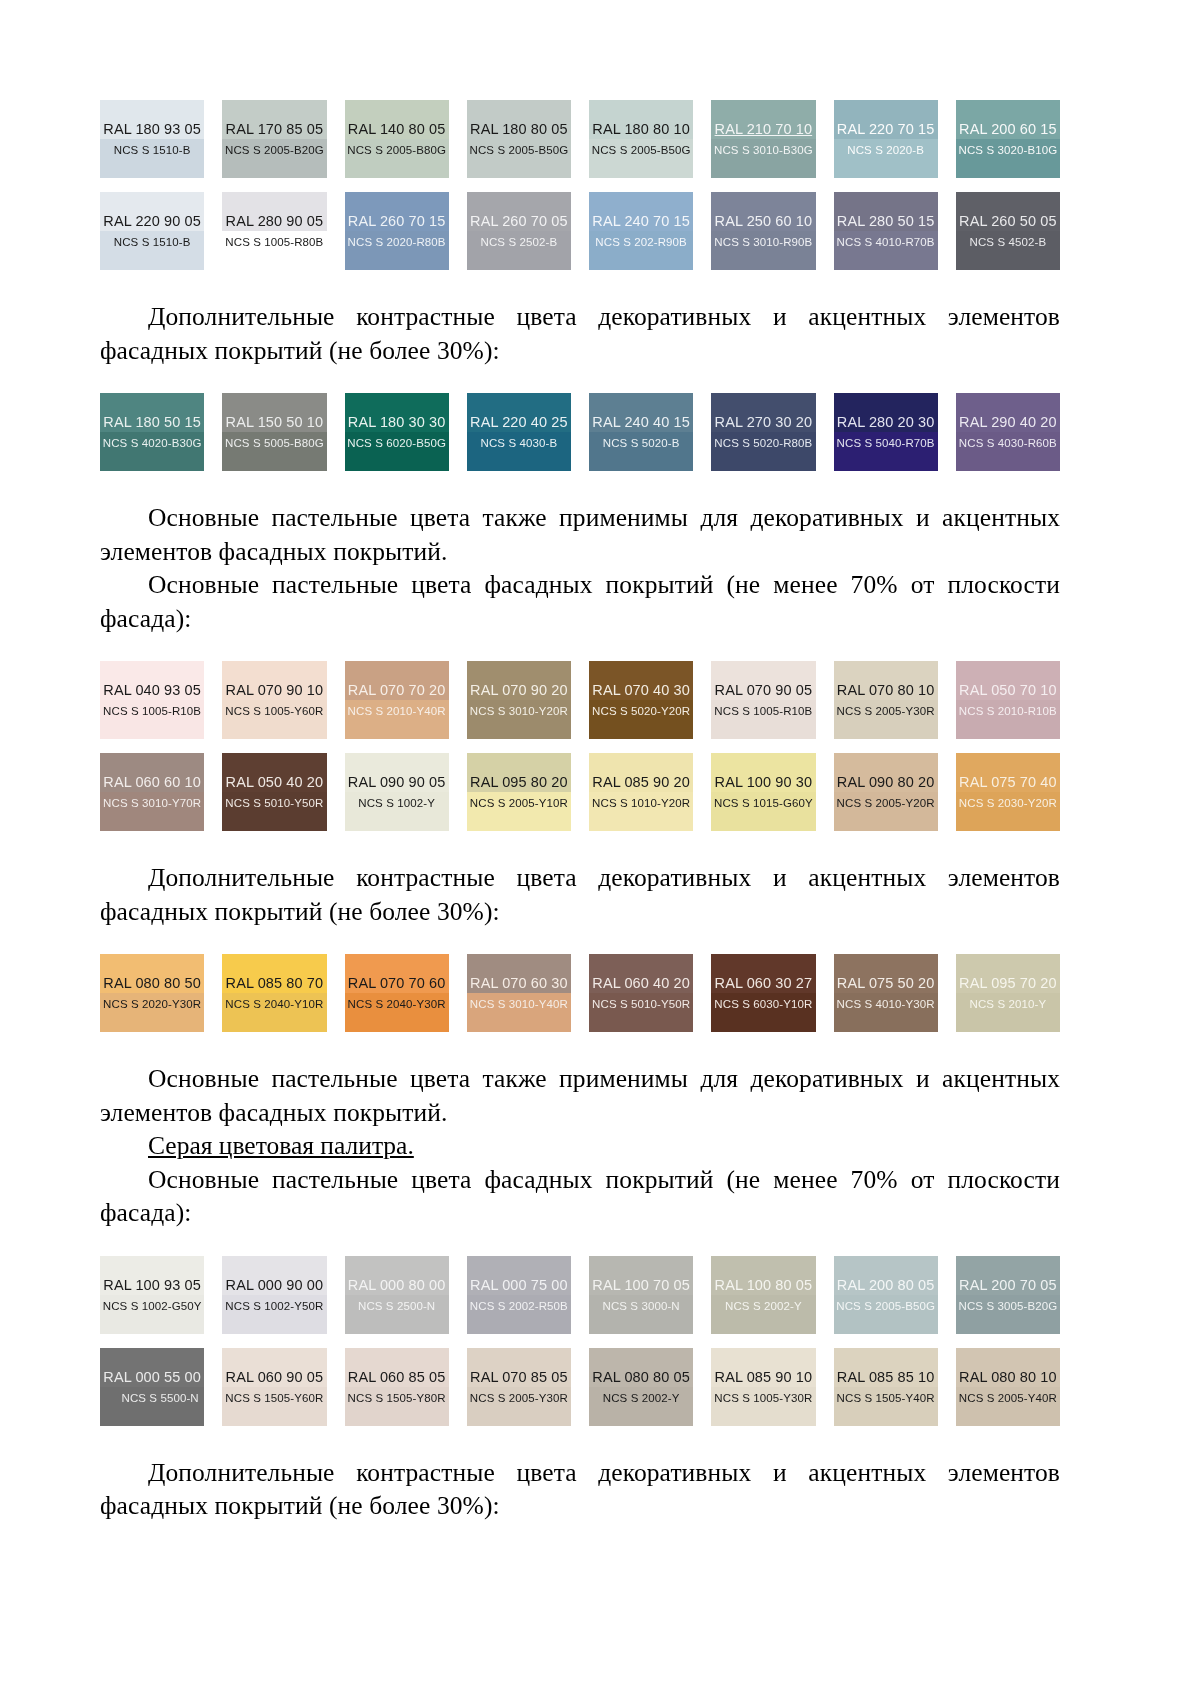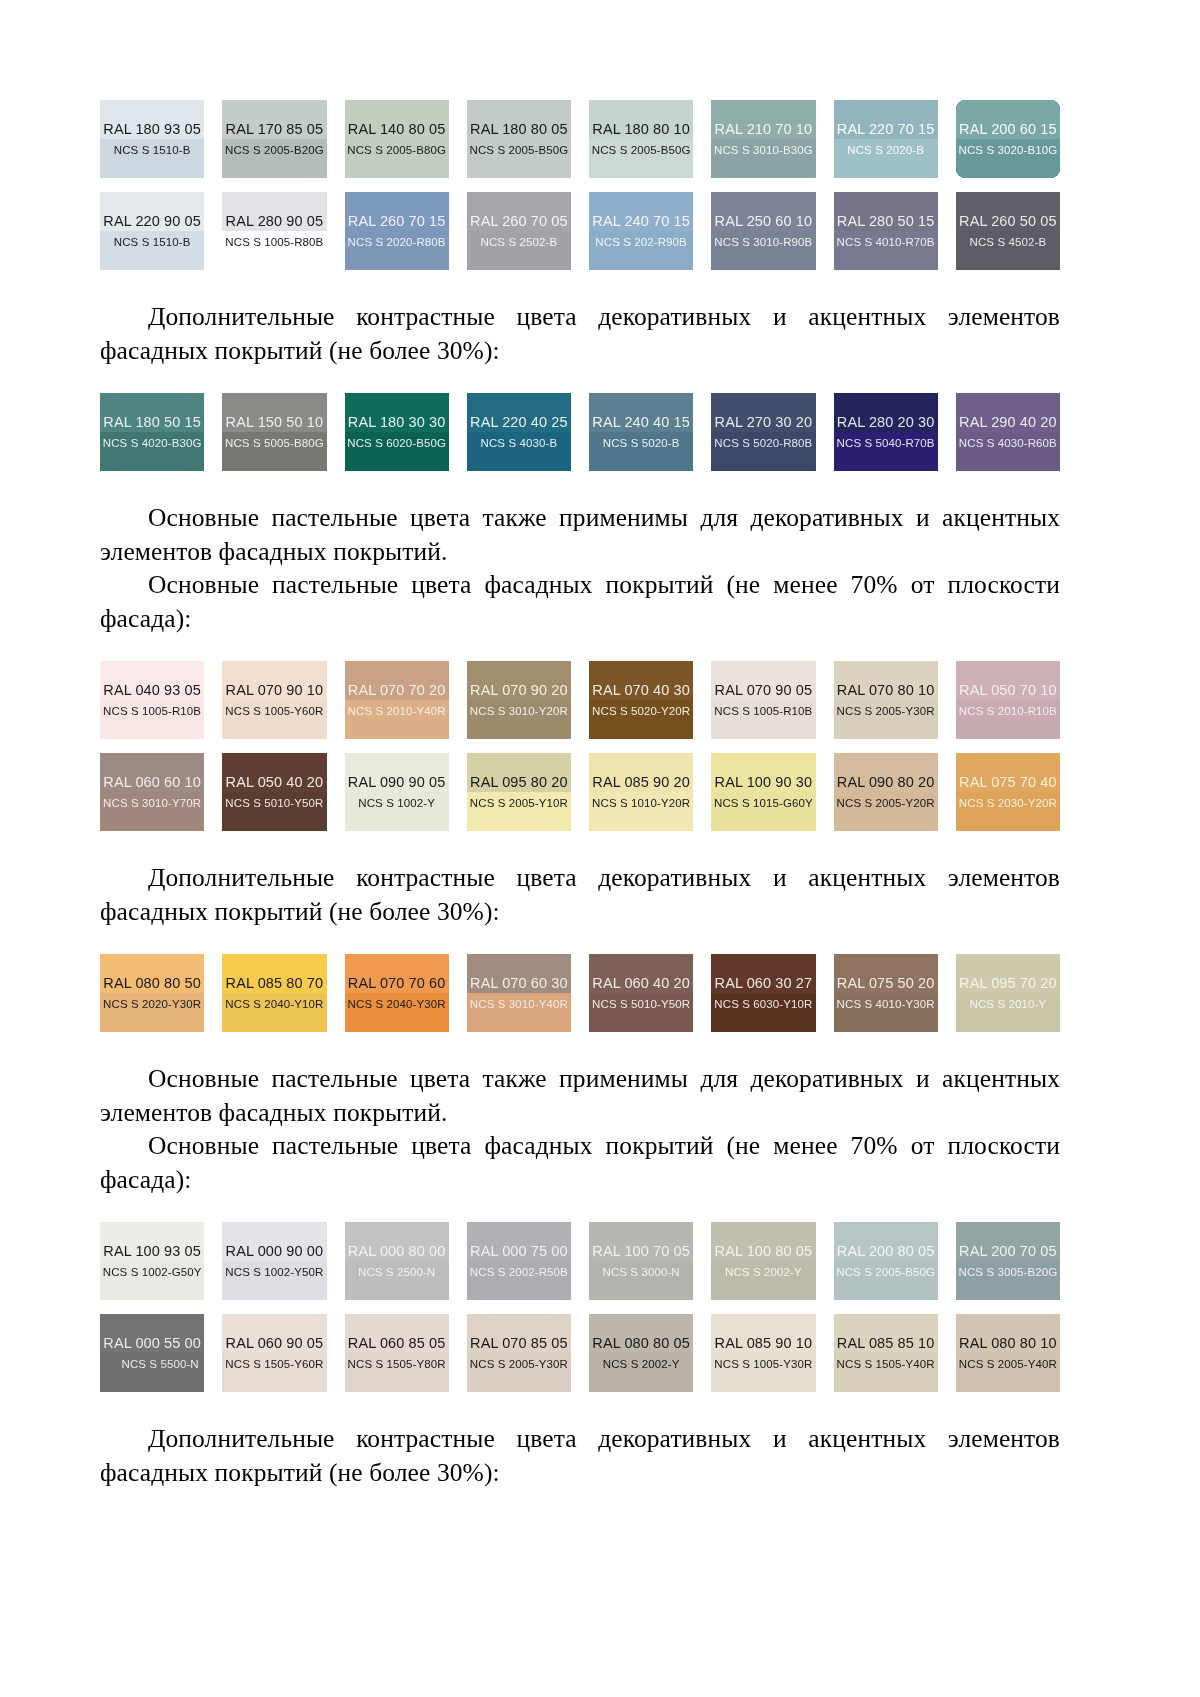--- a/index.html
+++ b/index.html
@@ -144,33 +144,33 @@
           <div class="half-bottom" style="background: rgb(204, 216, 211);"></div>
           <div class="labels">
             <div class="ral" style="color: rgb(26, 26, 26);">RAL 180 80 10</div>
             <div class="ncs" style="color: rgb(26, 26, 26);">NCS S 2005-B50G</div>
           </div>
         </div>
         <div class="swatch" style="background: rgb(137, 164, 162);">
           <div class="half-top" style="background: rgb(143, 173, 169);"></div>
           <div class="half-bottom" style="background: rgb(137, 164, 162);"></div>
           <div class="labels">
-            <div class="ral" style="color: rgb(242, 244, 244);">RAL 210 70 10</div>
+            <div class="ral" style="color: rgb(242, 244, 244); text-decoration: underline;">RAL 210 70 10</div>
             <div class="ncs" style="color: rgb(242, 244, 244);">NCS S 3010-B30G</div>
           </div>
         </div>
         <div class="swatch" style="background: rgb(160, 192, 199);">
           <div class="half-top" style="background: rgb(146, 180, 189);"></div>
           <div class="half-bottom" style="background: rgb(160, 192, 199);"></div>
           <div class="labels">
             <div class="ral" style="color: rgb(251, 252, 252);">RAL 220 70 15</div>
             <div class="ncs" style="color: rgb(251, 252, 252);">NCS S 2020-B</div>
           </div>
         </div>
-        <div class="swatch" style="background: #0369a1; border-radius: 9px;">
+        <div class="swatch" style="background: #0369a1;">
           <div class="half-top" style="background: rgb(123, 167, 165);"></div>
           <div class="half-bottom" style="background: rgb(104, 153, 154);"></div>
           <div class="labels">
             <div class="ral" style="color: rgb(246, 248, 248);">RAL 200 60 15</div>
             <div class="ncs" style="color: rgb(246, 248, 248);">NCS S 3020-B10G</div>
           </div>
         </div>
         <div class="swatch" style="background: rgb(212, 221, 230);">
           <div class="half-top" style="background: rgb(228, 233, 238);"></div>
           <div class="half-bottom" style="background: rgb(212, 221, 230);"></div>
@@ -520,20 +520,21 @@
             <div class="ral" style="color: rgb(246, 245, 236);">RAL 095 70 20</div>
             <div class="ncs" style="color: rgb(246, 245, 236);">NCS S 2010-Y</div>
           </div>
         </div>
       </div>
 
     <div class="block-gap-md"></div>
 
     <p class="para">Основные пастельные цвета также применимы для декоративных и акцентных элементов фасадных покрытий.</p>
 
+    <p class="heading"><span class="u">Серая цветовая палитра.</span></p>
 
     <p class="para">Основные пастельные цвета фасадных покрытий (не менее 70% от плоскости фасада):</p>
 
     <div class="block-gap-sm"></div>
 
     <div class="swatch-grid">
         <div class="swatch" style="background: rgb(233, 233, 227);">
           <div class="half-top" style="background: rgb(236, 236, 230);"></div>
           <div class="half-bottom" style="background: rgb(233, 233, 227);"></div>
           <div class="labels">

